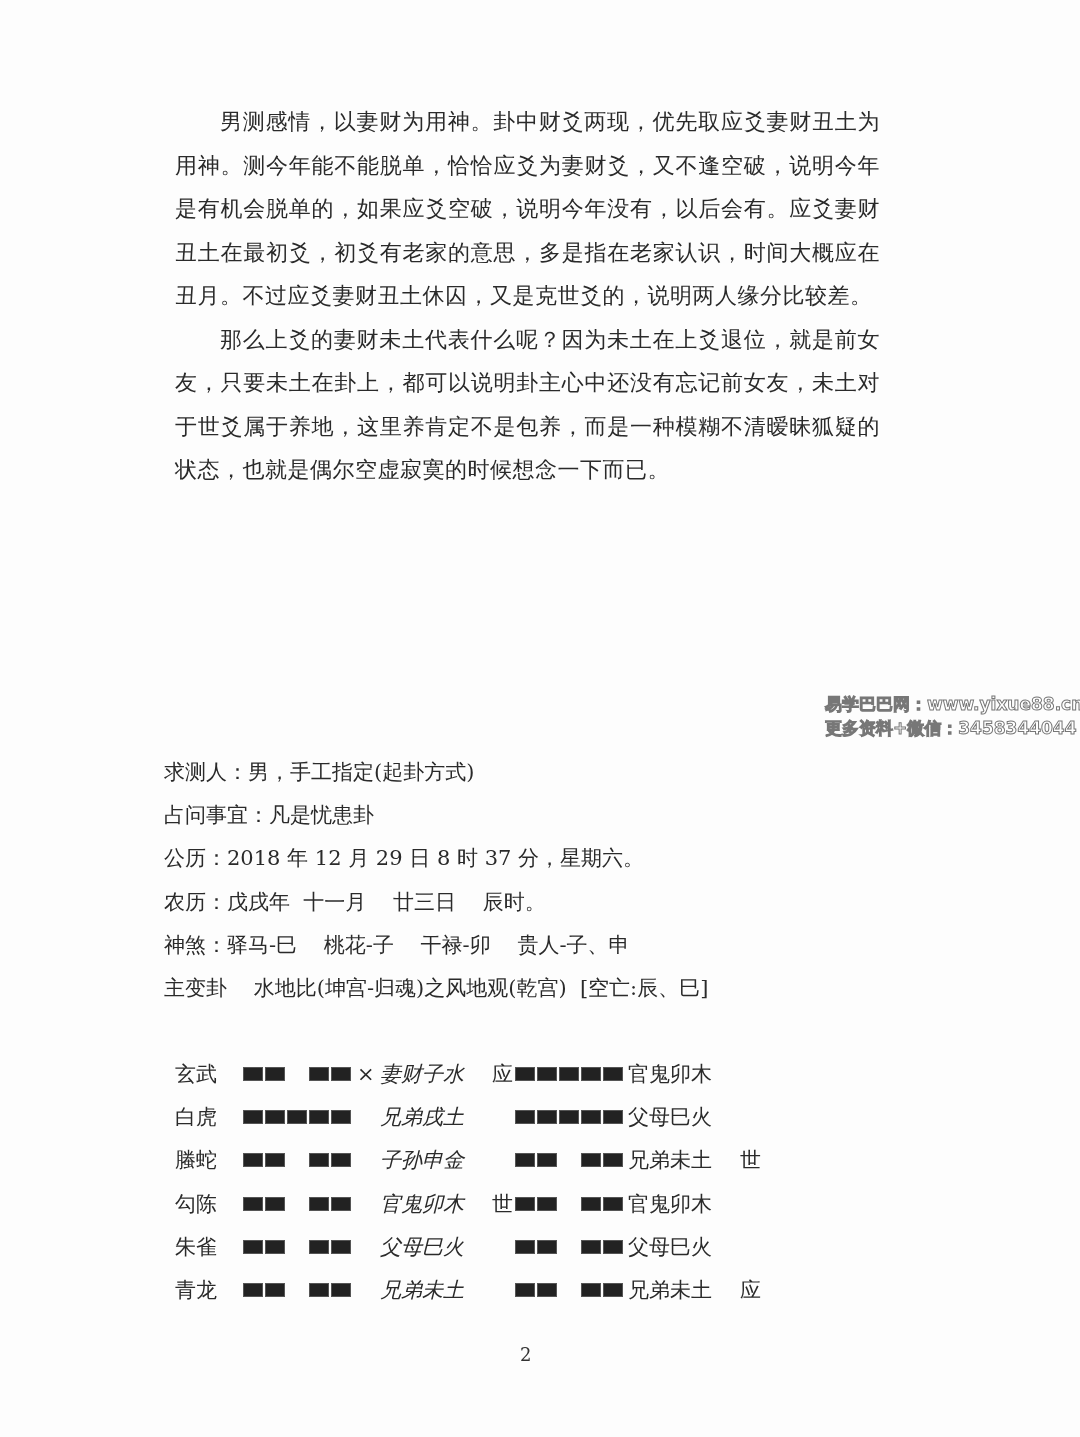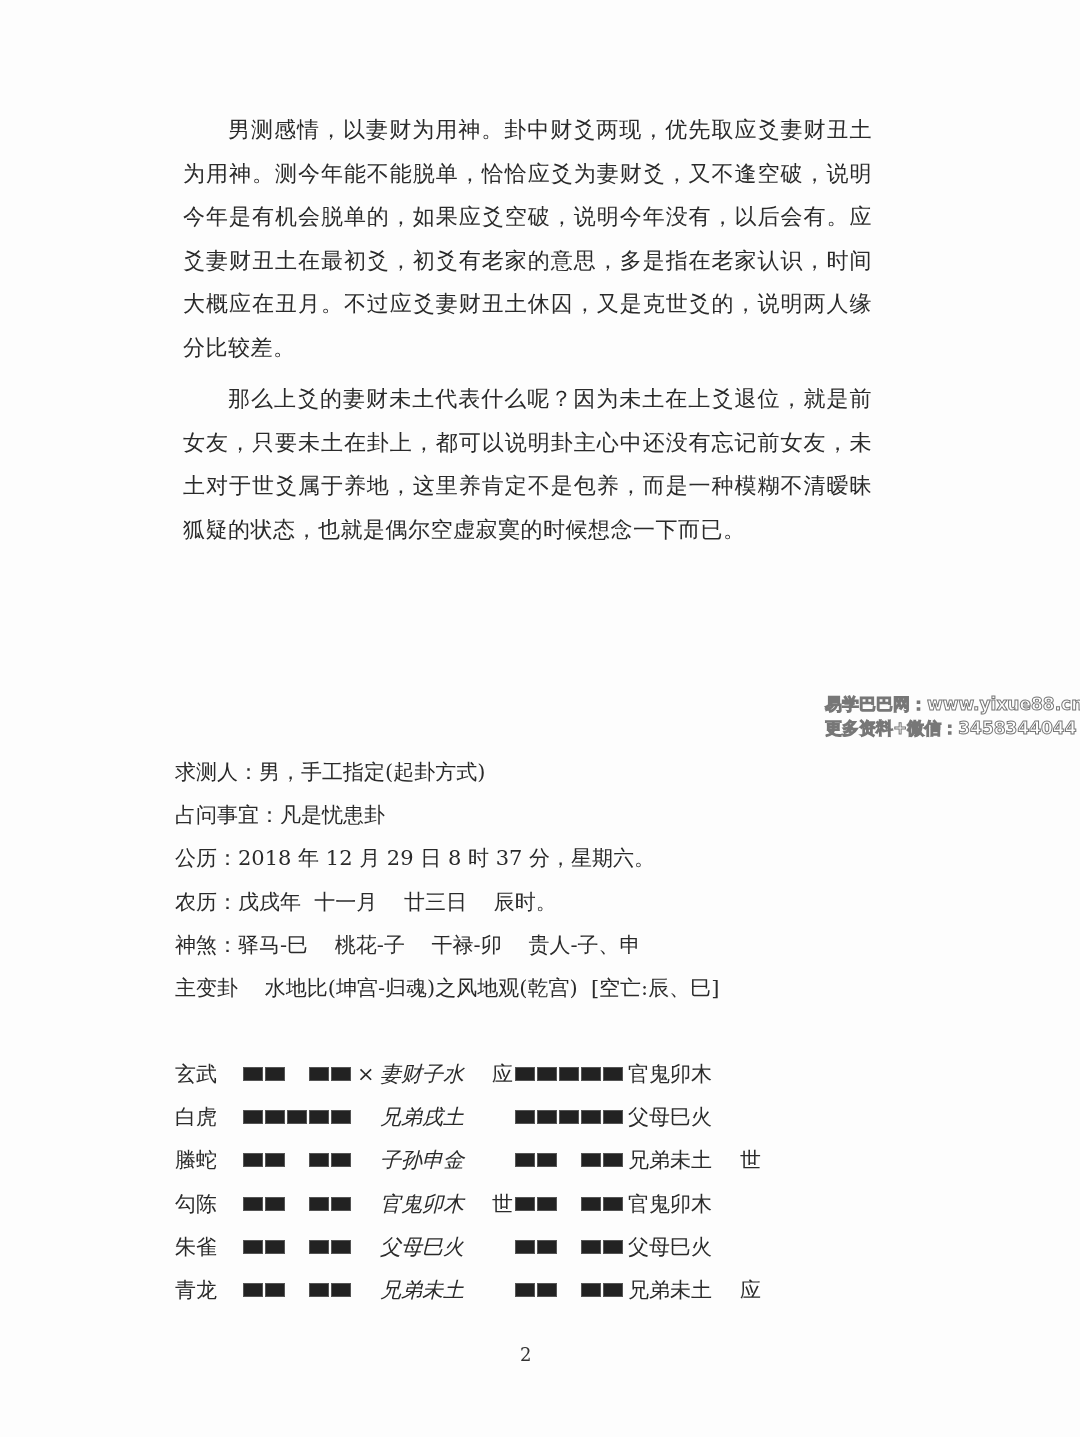--- a/index.html
+++ b/index.html
@@ -1,23 +1,23 @@
 <!DOCTYPE html>
 <html><head>
   <meta charset="utf-8">
   <style>
     html, body { margin: 0; padding: 0; }
     body {
       width: 1080px; height: 1437px; background: #fdfdfd; position: relative; overflow: hidden;
       font-family: "DejaVu Serif", "Liberation Serif", serif; color: #2a2a2a;
     }
     .page { position: absolute; left: 175px; top: 100px; width: 705px; }
-    .para { font-size: 22px; line-height: 43.5px; margin: 8px; text-align: justify; letter-spacing: 0.5px; }
+    .para { font-size: 22px; line-height: 43.5px; margin: 0; text-align: justify; letter-spacing: 0.5px; }
     .para.indent { text-indent: 45px; }
-    .info { position: absolute; left: 175px; top: 751px; width: 720px; }
+    .info { position: absolute; left: 164px; top: 751px; width: 720px; }
     .info .line { font-size: 21px; height: 43.2px; line-height: 43.2px; white-space: pre; }
     .hex { position: absolute; left: 175px; top: 1053px; width: 720px; }
     .hex-row { position: relative; height: 43.2px; font-size: 21px; line-height: 43.2px; white-space: nowrap; text-align: center; }
     .hex-row > span { position: absolute; top: 0; }
     .god { left: 0; }
     .bar { display: flex; top: 14px !important; height: 15px; }
     .bar i { display: block; width: 20px; height: 14px; background: #222; border: 1px solid #555; box-sizing: border-box; margin-right: 2px; }
     .bar i.gap { background: transparent; border-color: transparent; }
     .bar-main { left: 68px; }
     .mark-moving { left: 182px; }

